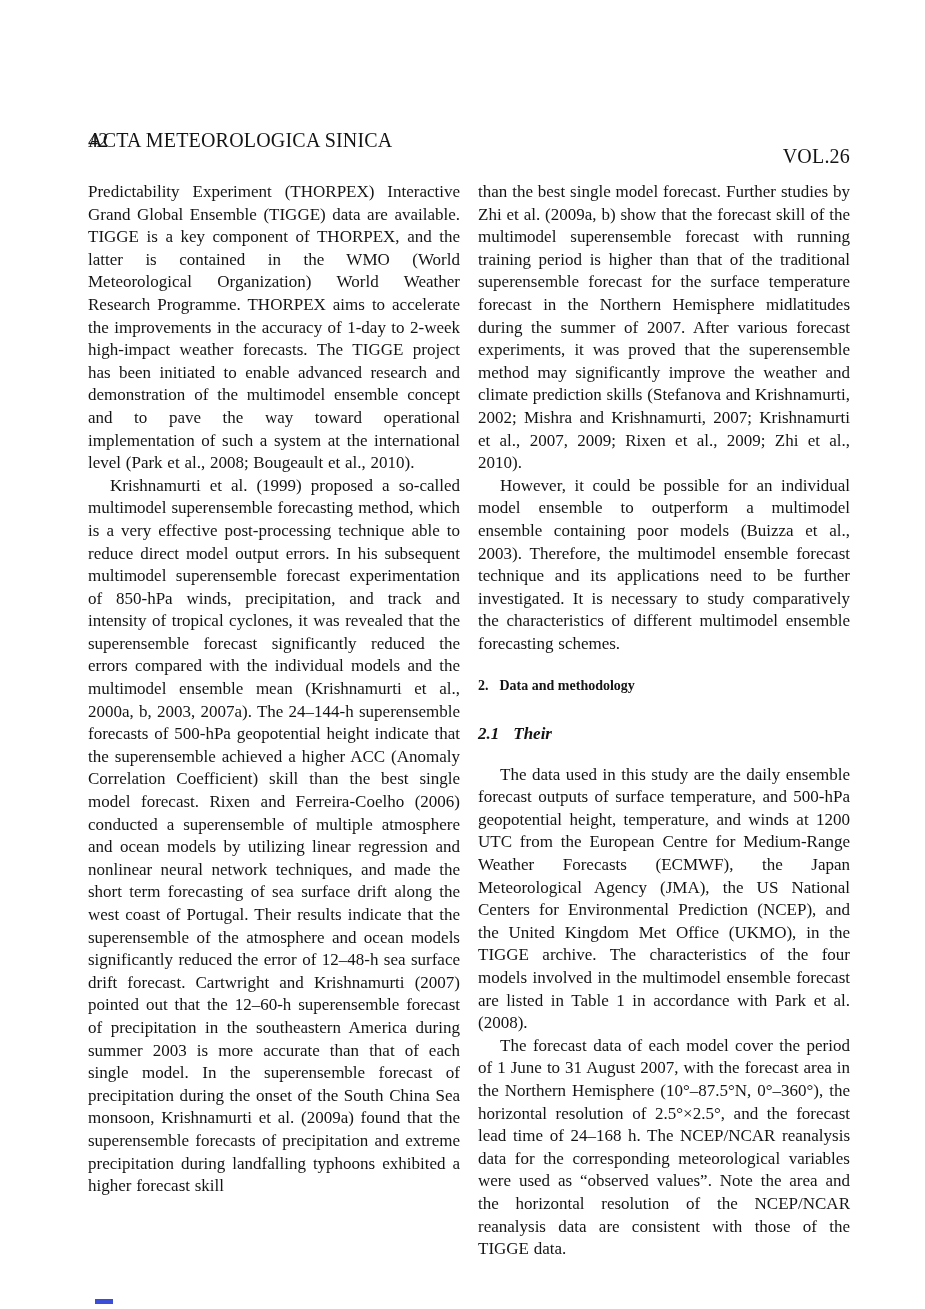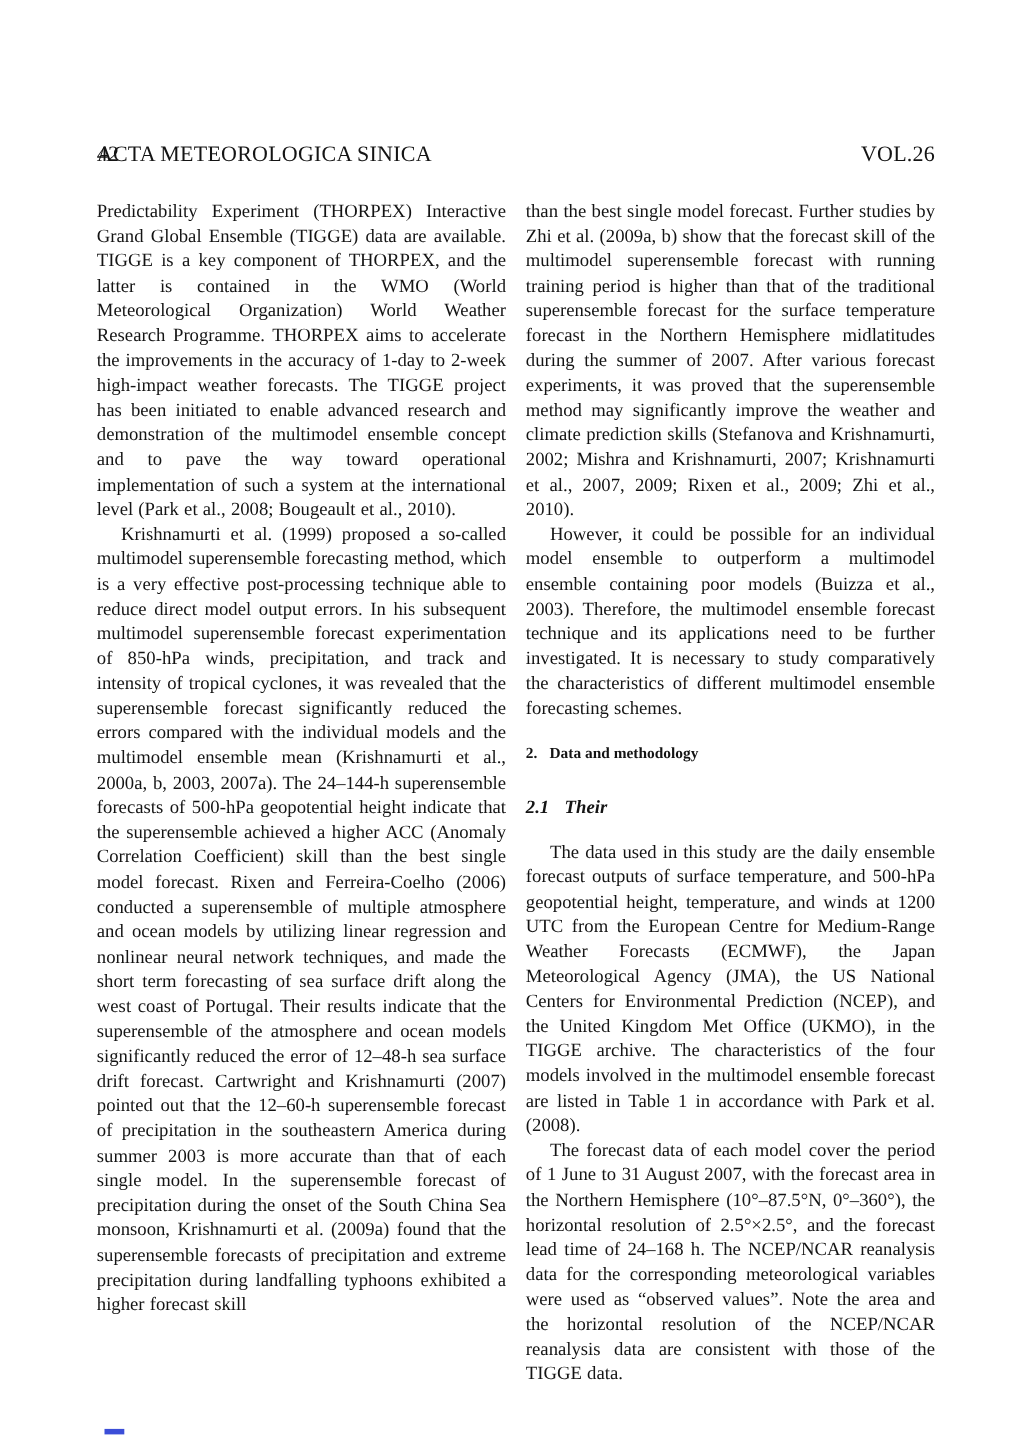--- a/index.html
+++ b/index.html
@@ -20,21 +20,21 @@
     position: absolute;
     top: 129px;
     left: 88px;
     width: 762px;
     height: 20px;
     font-size: 20px;
     letter-spacing: 0.2px;
   }
   .running-head .page-num { position: absolute; left: 0; top: 0; }
   .running-head .journal  { position: absolute; left: 0; right: 0; top: 0; text-align: left; }
-  .running-head .volume   { position: absolute; right: 0; top: 0; }
+  .running-head .volume   { position: absolute; right: 0; top: 16px; }
   .body-columns {
     position: absolute;
     top: 181px;
     left: 88px;
     width: 762px;
     display: flex;
     gap: 18px;
   }
   .col {
     width: 372px;

